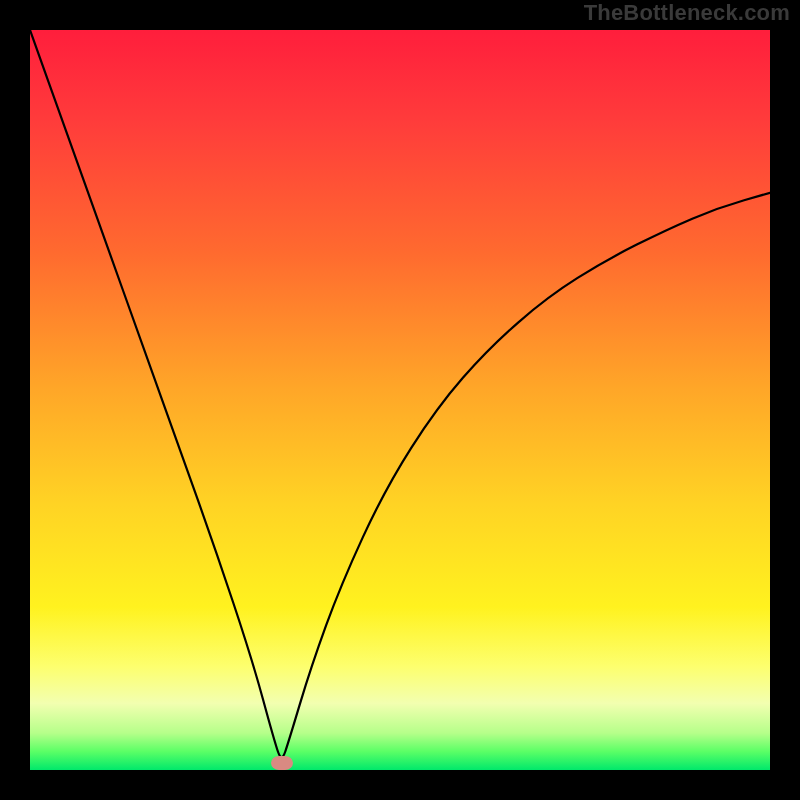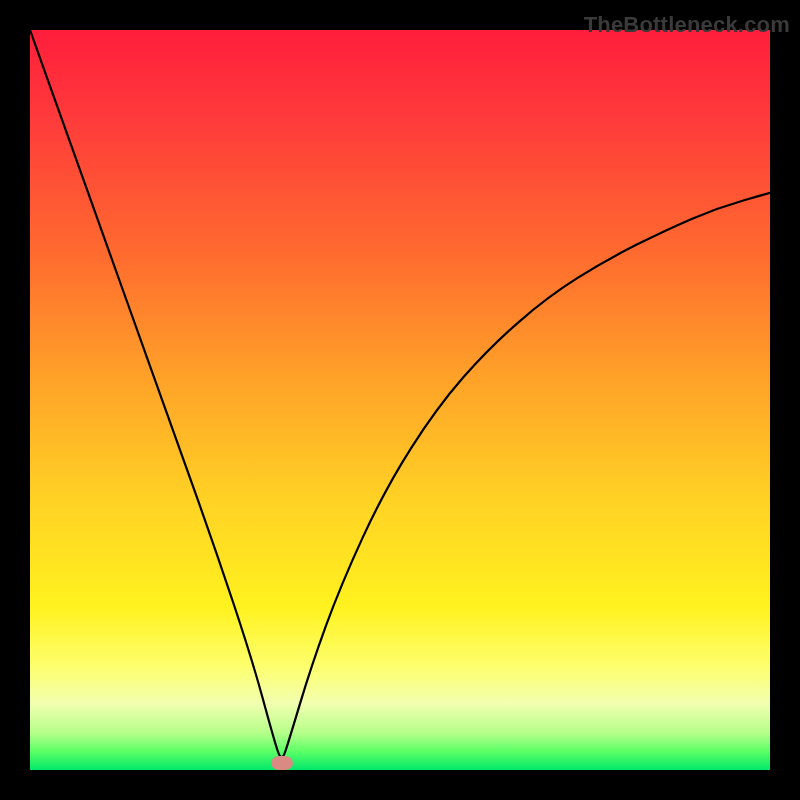--- a/index.html
+++ b/index.html
@@ -12,21 +12,21 @@
     font-family: Arial, Helvetica, sans-serif;
   }
   .frame {
     position: relative;
     width: 800px;
     height: 800px;
     background: #000;
   }
   .watermark {
     position: absolute;
-    top: 12px;
+    top: 0;
     right: 10px;
     color: #3a3a3a;
     font-size: 22px;
     font-weight: 600;
     letter-spacing: 0.2px;
     z-index: 5;
   }
   .plot-area {
     position: absolute;
     left: 30px;

